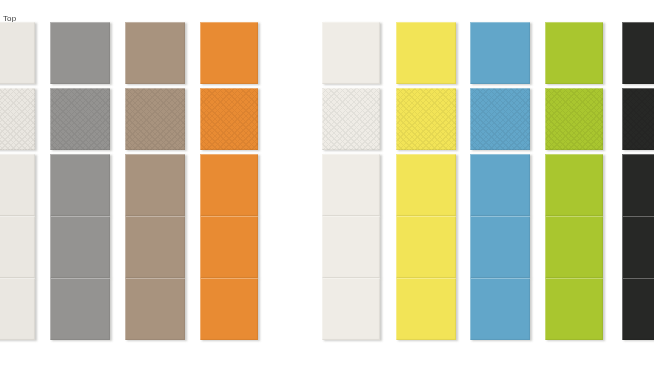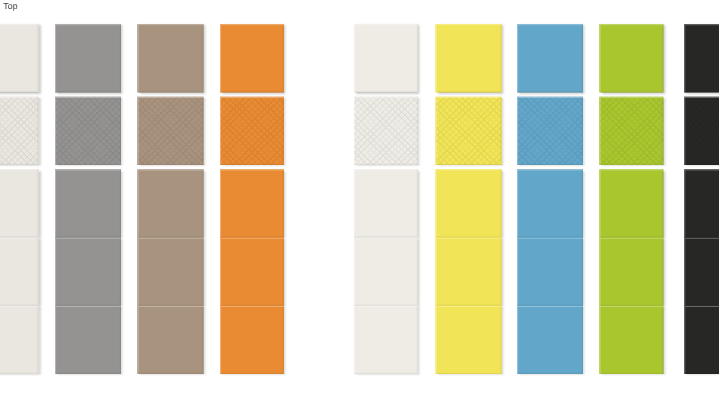--- a/index.html
+++ b/index.html
@@ -11,21 +11,21 @@
     position: relative;
     width: 654px;
     height: 368px;
     background: #ffffff;
     overflow: hidden;
     font-family: "Liberation Sans", sans-serif;
   }
   #view-label {
     position: absolute;
     left: 3px;
-    top: 1px;
+    top: 14px;
     font-size: 8px;
     line-height: 10px;
     color: #3b3b3b;
     letter-spacing: 0.1px;
     white-space: nowrap;
     user-select: none;
   }
   .swatch-group {
     position: absolute;
     top: 0;

